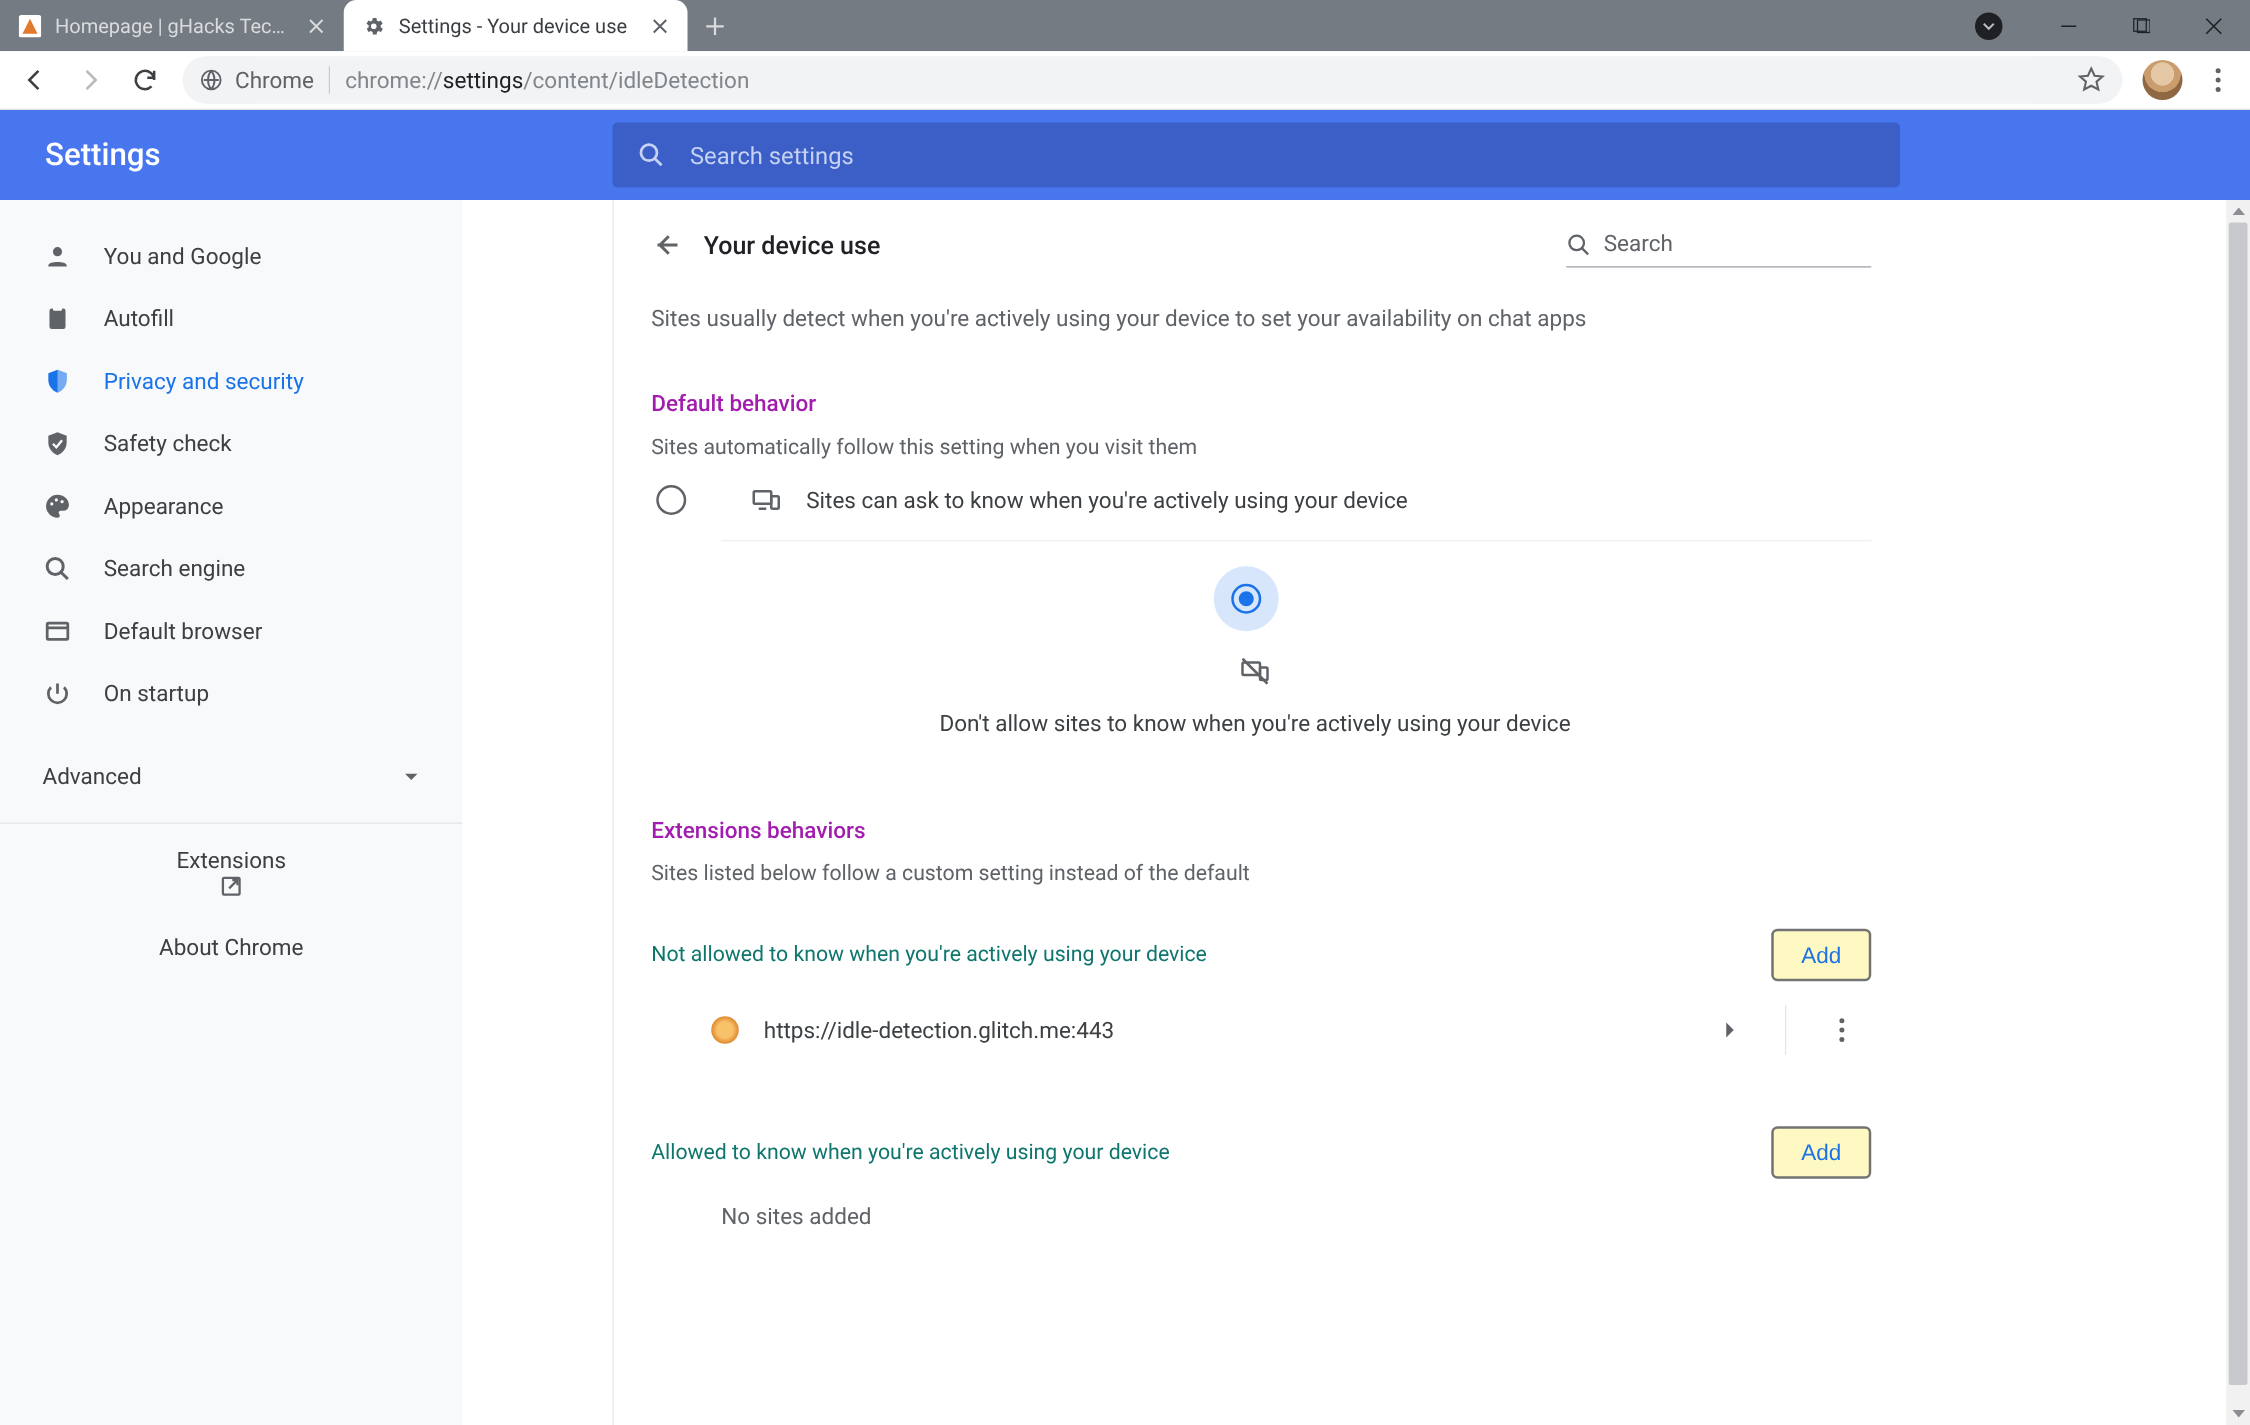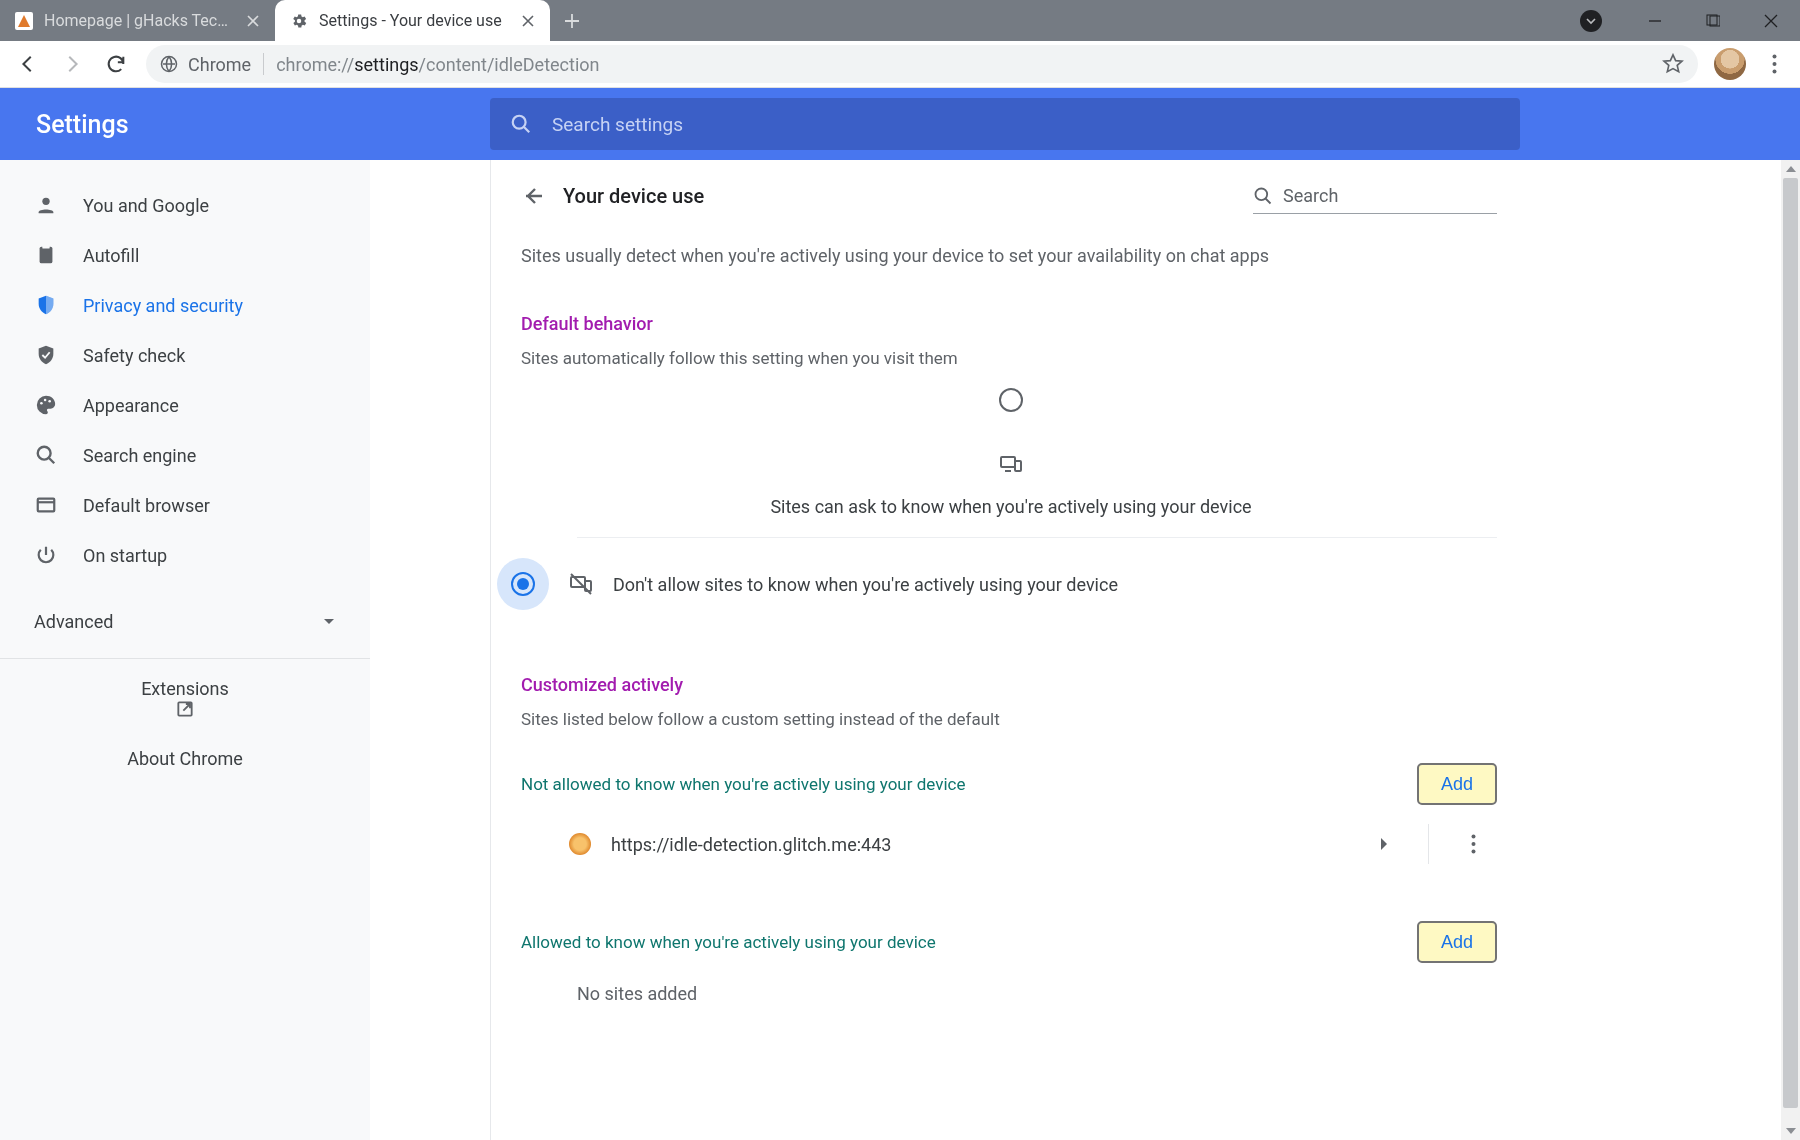--- a/index.html
+++ b/index.html
@@ -56,21 +56,21 @@
   .main-wrap { width:1150px; }
   .panel { background:#fff; border-left:1px solid #e6e8eb; border-right:1px solid #e6e8eb; width:1038px; margin-left:120px; min-height:100%; padding:0 30px 60px; }
   .panel-head { height:72px; display:flex; align-items:center; gap:18px; }
   .panel-title { font-size:20px; color:#202124; font-weight:500; flex:1; }
   .panel-search { display:flex; align-items:center; gap:10px; border-bottom:1px solid #9aa0a6; height:36px; width:244px; color:#5f6368; font-size:18px;}
   .desc { color:#5f6368; font-size:18px; margin-top:10px; line-height:1.5; }
   .section-title { color:#a21caf; font-size:18px; font-weight:500; margin-top:44px; }
   .subdesc { color:#5f6368; font-size:17px; margin-top:14px; }
 
   .radio-row { display:flex; align-items:center; gap:20px; padding:20px 0; margin-left:4px;}
-  .radio-row.first { margin-left:4px;flex-direction:column;}
+  .radio-row.first { margin-left:4px;}
   .radio-outer { width:24px;height:24px;border:2.5px solid #5f6368;border-radius:50%; position:relative; flex-shrink:0;}
   .radio-outer.sel { border-color:#1a73e8; }
   .radio-outer.sel::after{content:'';position:absolute;inset:4px;border-radius:50%;background:#1a73e8;}
   .radio-halo { width:52px;height:52px;border-radius:50%;background:#d7e6fb;display:flex;align-items:center;justify-content:center; margin-left:-14px;}
   .radio-row .glyph { width:24px;height:24px; color:#5f6368; flex-shrink:0;}
   .radio-label { font-size:18px; color:#3c4043; }
 
   .list-head { display:flex; align-items:center; justify-content:space-between; margin-top:34px;}
   .list-head .lh { color:#0f766e; font-size:17px; }
   .add-btn { height:42px; padding:0 22px; border:2px solid #737373; border-radius:5px; color:#1a73e8; font-size:18px; background:#fef9c3; display:flex;align-items:center; font-weight:500;}
@@ -338,35 +338,35 @@
             <span class="glyph">
                 <svg width="24" height="24" viewBox="0 0 24 24" fill="none" stroke="#5f6368" stroke-width="2">
                   <rect x="2" y="5" width="14" height="10" rx="1"></rect>
                   <path d="M6 19h6"></path>
                   <rect x="16" y="9" width="6" height="10" rx="1"></rect>
                 </svg>
               </span>
             <span class="radio-label">Sites can ask to know when you're actively using your device</span>
           </div>
           <div style="border-top:1px solid #eceef1; margin-left:56px;"></div>
-          <div class="radio-row" style="margin-left:-10px;">
+          <div class="radio-row" style="margin-left:-10px;flex-direction:column;">
             <span class="radio-halo">
                 <span class="radio-outer sel"></span>
               </span>
             <span class="glyph">
                 <svg width="24" height="24" viewBox="0 0 24 24" fill="none" stroke="#5f6368" stroke-width="2">
                   <rect x="2" y="5" width="14" height="10" rx="1"></rect>
                   <rect x="16" y="9" width="6" height="10" rx="1"></rect>
                   <path d="M2 2l20 20"></path>
                 </svg>
               </span>
             <span class="radio-label">Don't allow sites to know when you're actively using your device</span>
           </div>
 
-          <div class="section-title">Customized actively</div>
+          <div class="section-title">Extensions behaviors</div>
           <div class="subdesc">Sites listed below follow a custom setting instead of the default</div>
 
           <div class="list-head">
             <span class="lh">Not allowed to know when you're actively using your device</span>
             <button class="add-btn">Add</button>
           </div>
           <div class="site-row">
             <span class="site-fav"></span>
             <span class="site-url">https://idle-detection.glitch.me:443</span>
             <span class="row-action">

